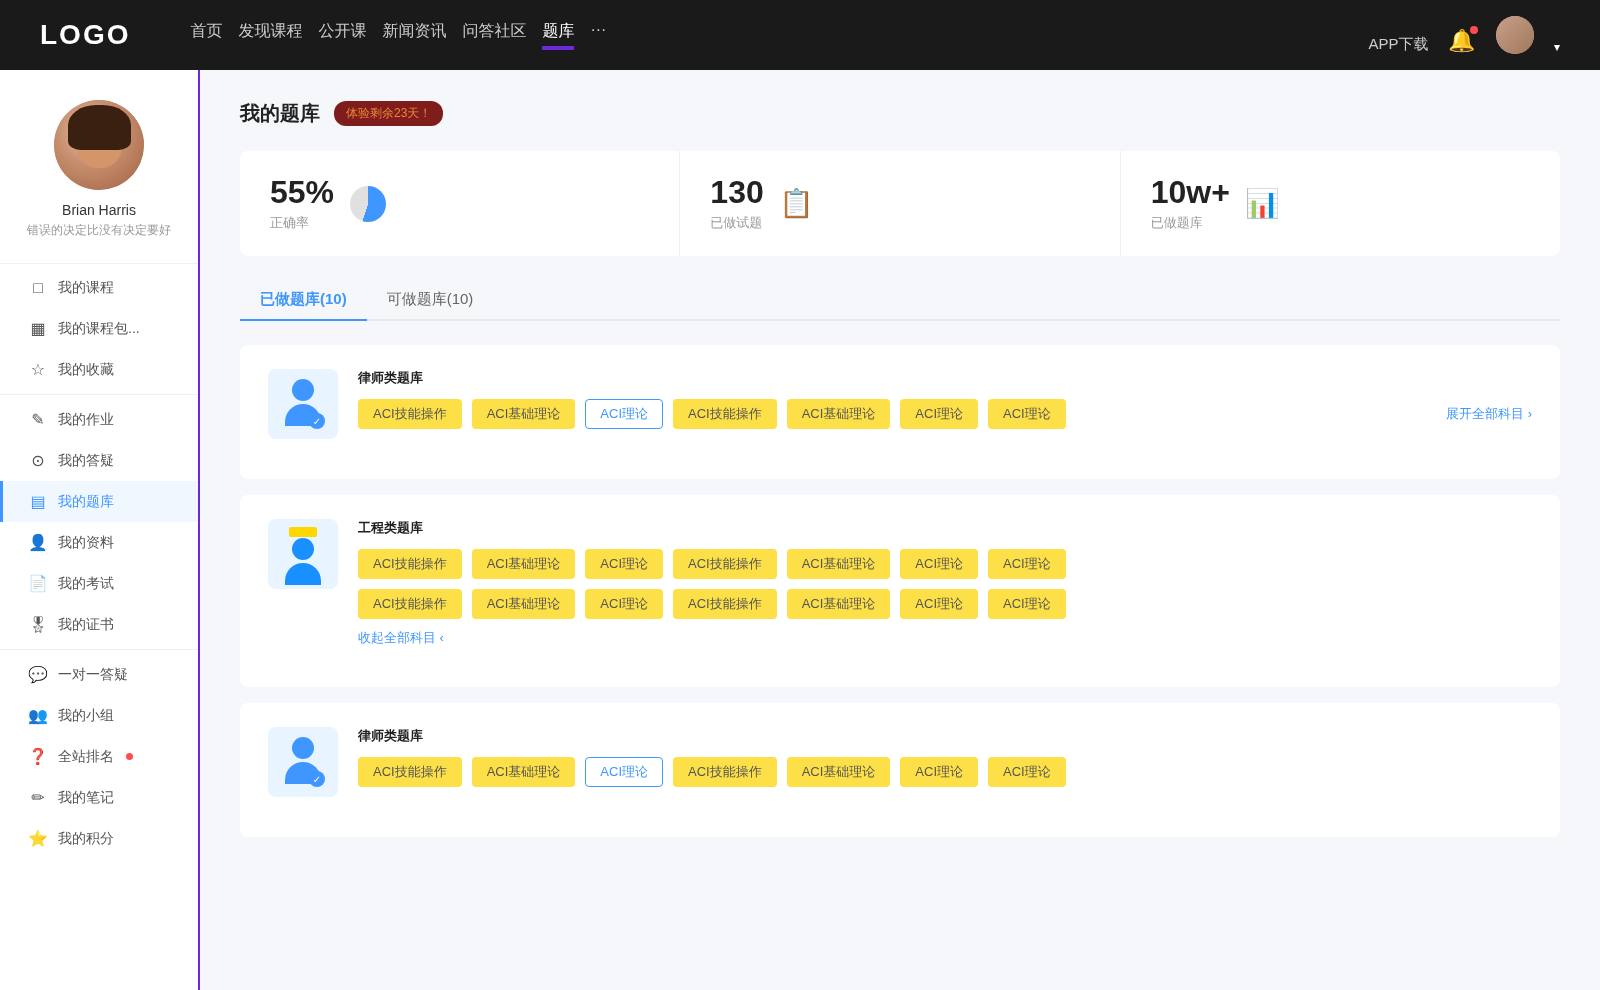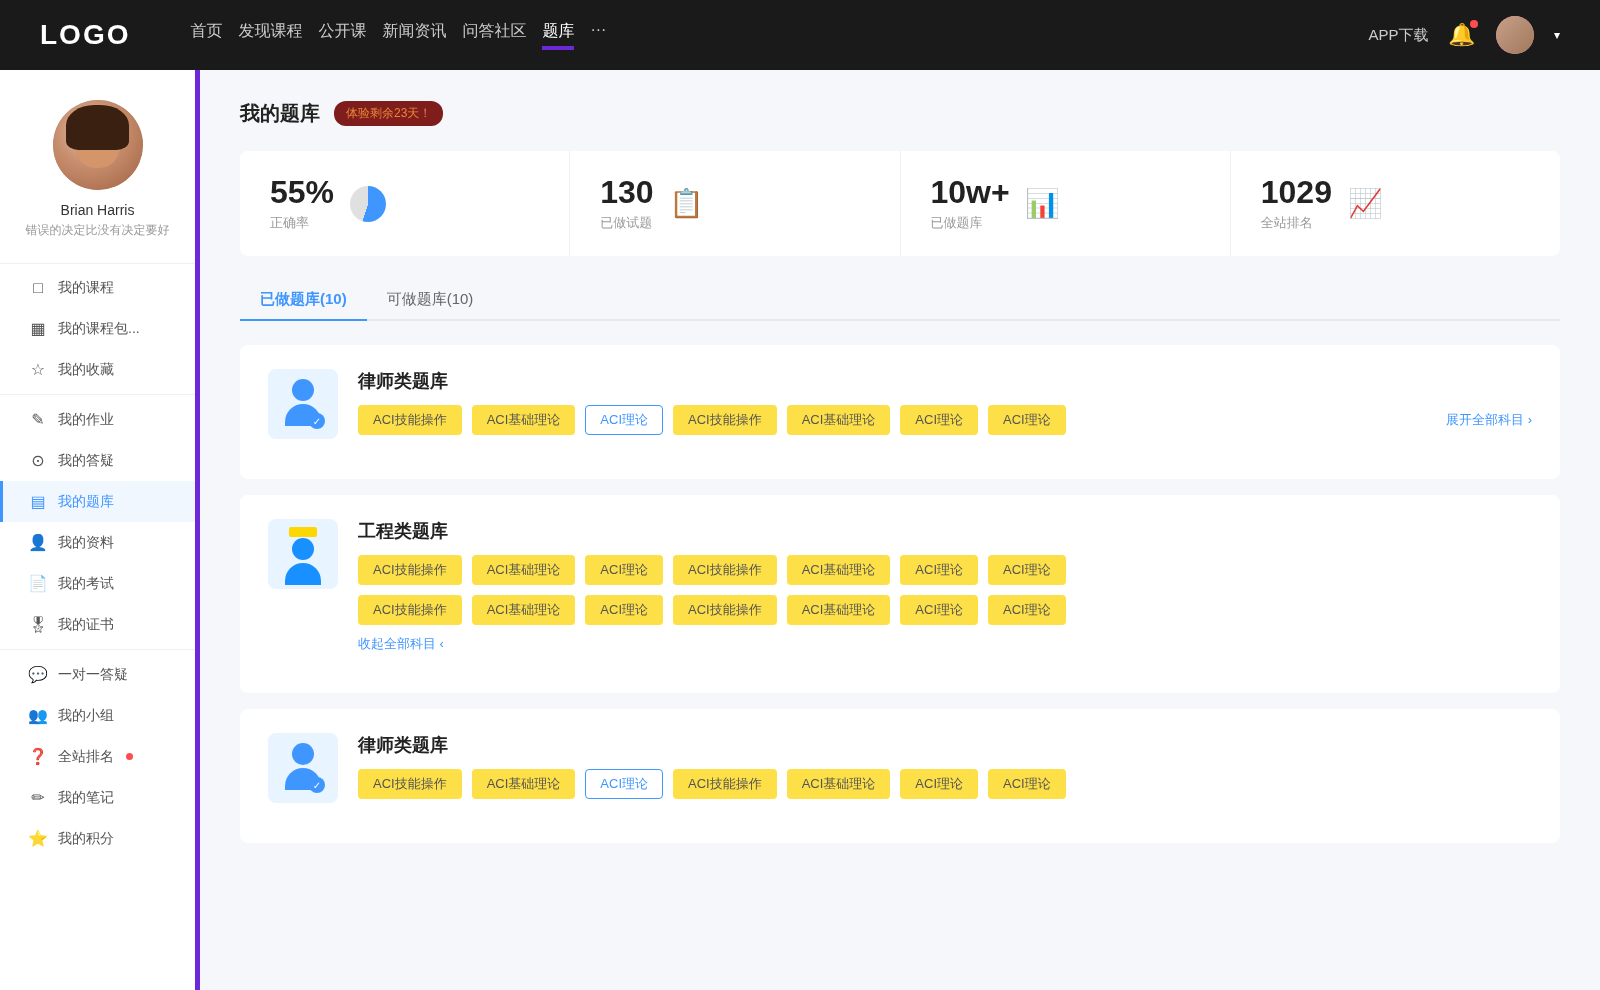--- a/index.html
+++ b/index.html
@@ -32,21 +32,21 @@
       cursor: pointer;
       white-space: nowrap;
     }
     .nav-link.active {
       color: white;
       border-bottom: 4px solid #6d28d9;
       padding-bottom: 4px;
     }
     .nav-right {
       display: flex;
-      align-items: center;
+      align-items: flex-end;
       gap: 20px;
     }
     .nav-app-download {
       color: #ccc;
       font-size: 15px;
       cursor: pointer;
     }
     .nav-bell {
       position: relative;
       cursor: pointer;
@@ -89,21 +89,21 @@
     }
 
     
     .sidebar {
       width: 200px;
       background: white;
       padding: 30px 0 20px;
       display: flex;
       flex-direction: column;
       align-items: center;
-      border-right: 5px solid #6d28d9;
+      border-right: 2px solid #6d28d9;
       flex-shrink: 0;
       position: fixed;
       top: 70px; left: 0; bottom: 0;
       overflow-y: auto;
     }
     .sidebar-avatar {
       width: 90px; height: 90px;
       border-radius: 50%;
       background: linear-gradient(135deg, #c8a08a 0%, #a0785a 100%);
       margin-bottom: 12px;
@@ -313,21 +313,21 @@
       margin-bottom: 16px;
     }
     .qbank-icon-wrap {
       width: 70px; height: 70px;
       background: #e8f4ff;
       border-radius: 8px;
       display: flex; align-items: center; justify-content: center;
       flex-shrink: 0;
     }
     .qbank-title {
-      font-size: 18px;
+      font-size: 13px;
       font-weight: 600;
       color: #222;
       margin-bottom: 12px;
     }
     .qbank-tags {
       display: flex;
       flex-wrap: wrap;
       gap: 10px;
       align-items: center;
     }
@@ -497,27 +497,20 @@
         </div>
         <span class="stat-icon stat-icon-notes">📋</span>
       </div>
       <div class="stat-card">
         <div class="stat-info">
           <div class="stat-number">10w+</div>
           <div class="stat-label">已做题库</div>
         </div>
         <span class="stat-icon stat-icon-quiz">📊</span>
       </div>
-      <div class="stat-card">
-        <div class="stat-info">
-          <div class="stat-number">1029</div>
-          <div class="stat-label">全站排名</div>
-        </div>
-        <span class="stat-icon stat-icon-rank">📈</span>
-      </div>
     </div>
 
     <div class="tabs-row">
       <div class="tab-item active">已做题库(10)</div>
       <div class="tab-item">可做题库(10)</div>
     </div>
 
     <div class="qbank-card">
       <div class="qbank-header">
         <div class="qbank-icon-wrap">

